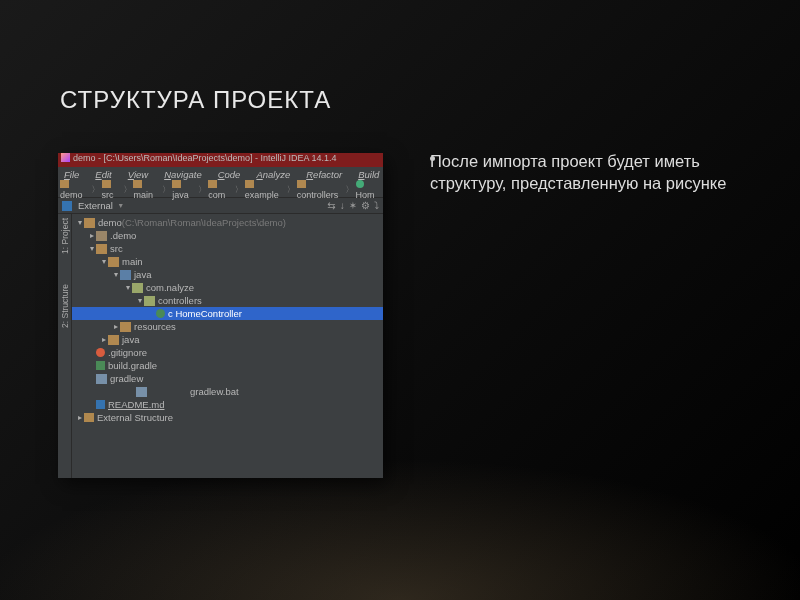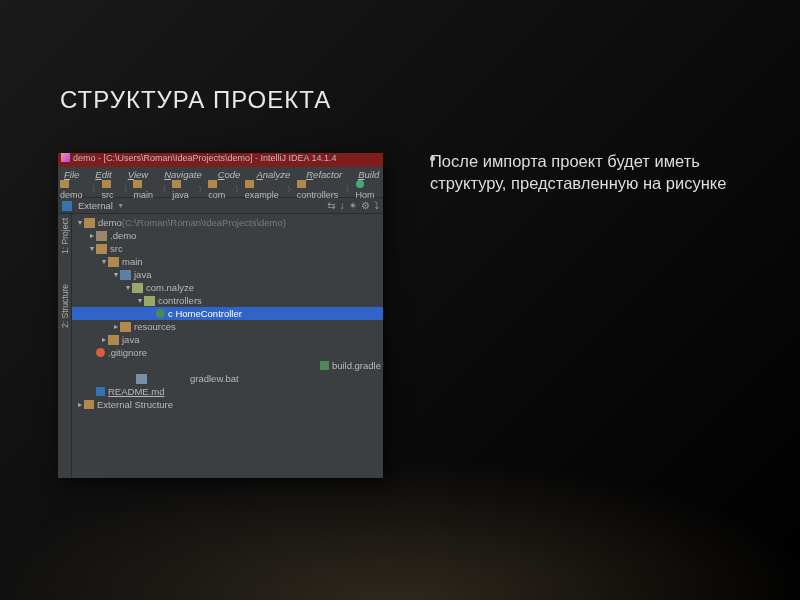--- a/index.html
+++ b/index.html
@@ -236,24 +236,29 @@
           <div class="node" style="padding-left: 28px;">
             <span class="arrow">▸</span>
             <span class="ico folder"></span>
             <span>java</span>
           </div>
           <div class="node" style="padding-left: 16px; text-align: center;">
             <span class="arrow"></span>
             <span class="ico git"></span>
             <span>.gitignore</span>
           </div>
-          <div class="node" style="padding-left: 16px; justify-content: flex-end;">
+          <div class="node" style="padding-left: 16px;">
             <span class="arrow"></span>
             <span class="ico gradle"></span>
             <span>build.gradle</span>
+          </div>
+          <div class="node" style="padding-left: 16px;">
+            <span class="arrow"></span>
+            <span class="ico file"></span>
+            <span>gradlew</span>
           </div>
           <div class="node" style="padding-left: 16px; gap: 40px;">
             <span class="arrow"></span>
             <span class="ico file"></span>
             <span>gradlew.bat</span>
           </div>
           <div class="node" style="padding-left: 16px; text-decoration: underline;">
             <span class="arrow"></span>
             <span class="ico info"></span>
             <span>README.md</span>

